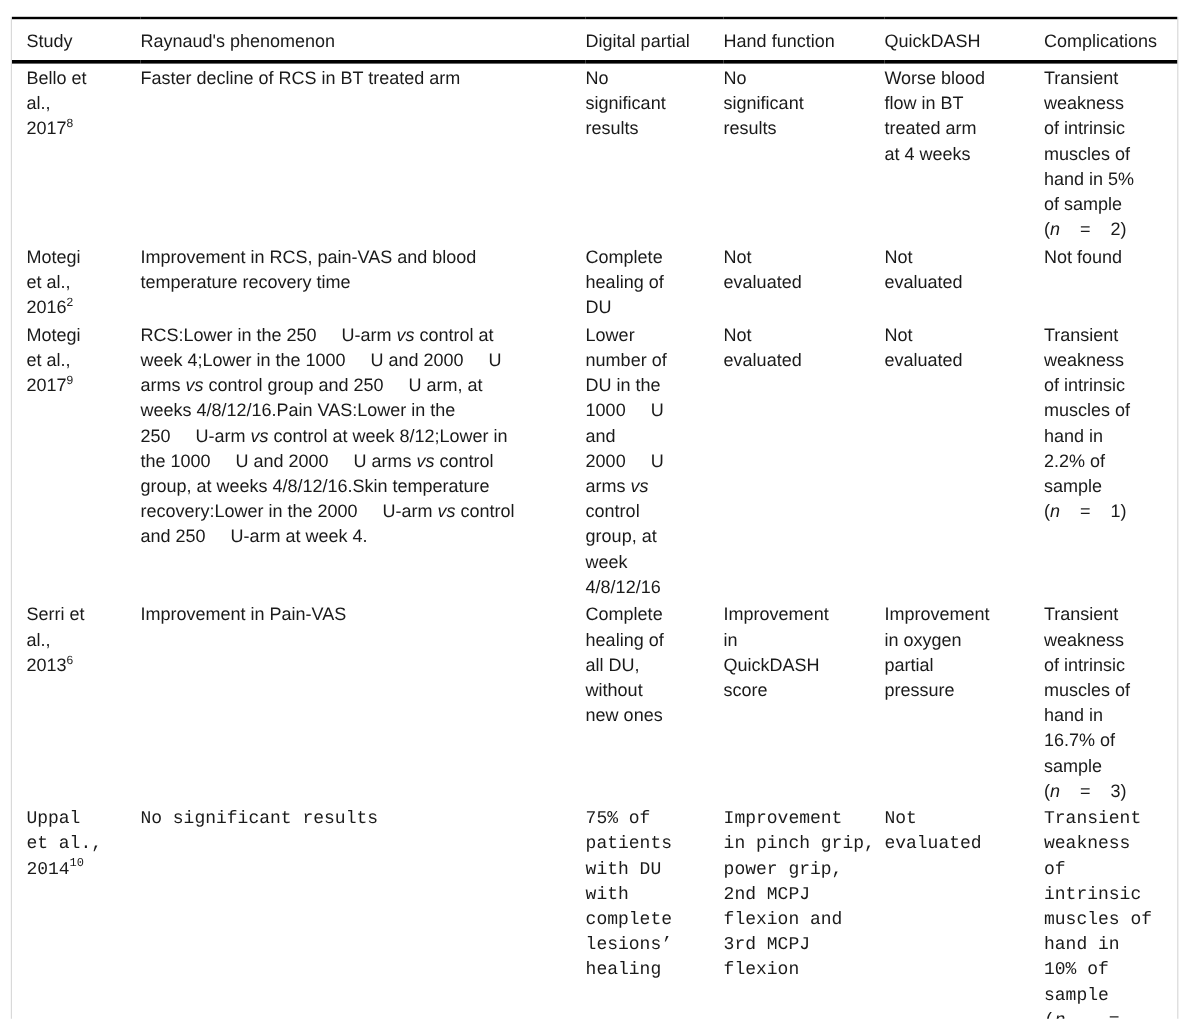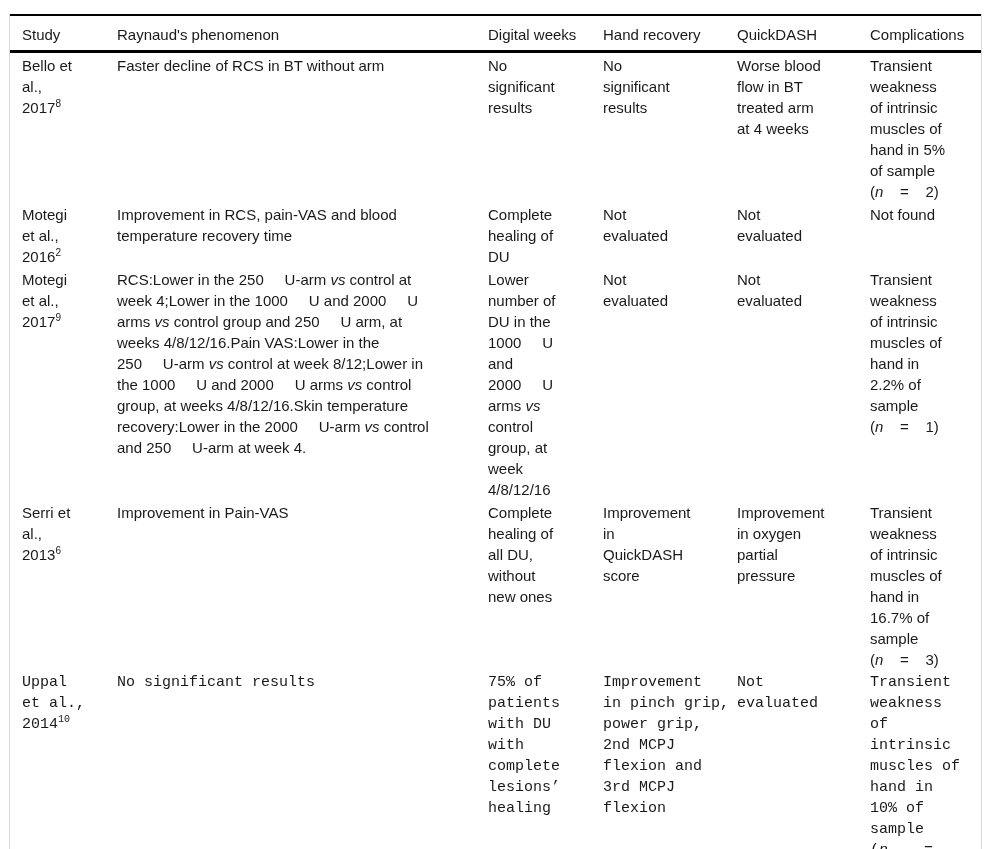--- a/index.html
+++ b/index.html
@@ -83,32 +83,32 @@
       <col class="c-raynaud">
       <col class="c-du">
       <col class="c-hand">
       <col class="c-perf">
       <col class="c-compl">
     </colgroup>
     <thead>
       <tr>
         <th>Study</th>
         <th>Raynaud's phenomenon</th>
-        <th>Digital weeks</th>
-        <th>Hand recovery</th>
+        <th>Digital partial</th>
+        <th>Hand function</th>
         <th>QuickDASH</th>
         <th>Complications</th>
       </tr>
     </thead>
     <tbody>
       <tr>
         <td>Bello et
 al.,
 2017<sup>8</sup></td>
-        <td>Faster decline of RCS in BT without arm</td>
+        <td>Faster decline of RCS in BT treated arm</td>
         <td>No
 significant
 results</td>
         <td>No
 significant
 results</td>
         <td>Worse blood
 flow in BT
 treated arm
 at 4 weeks</td>

